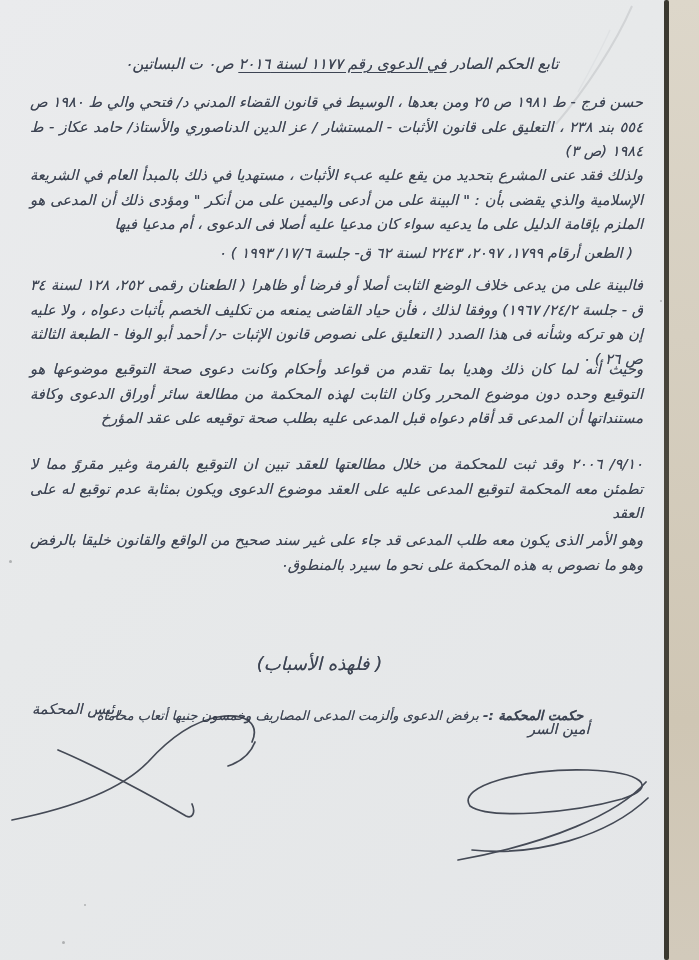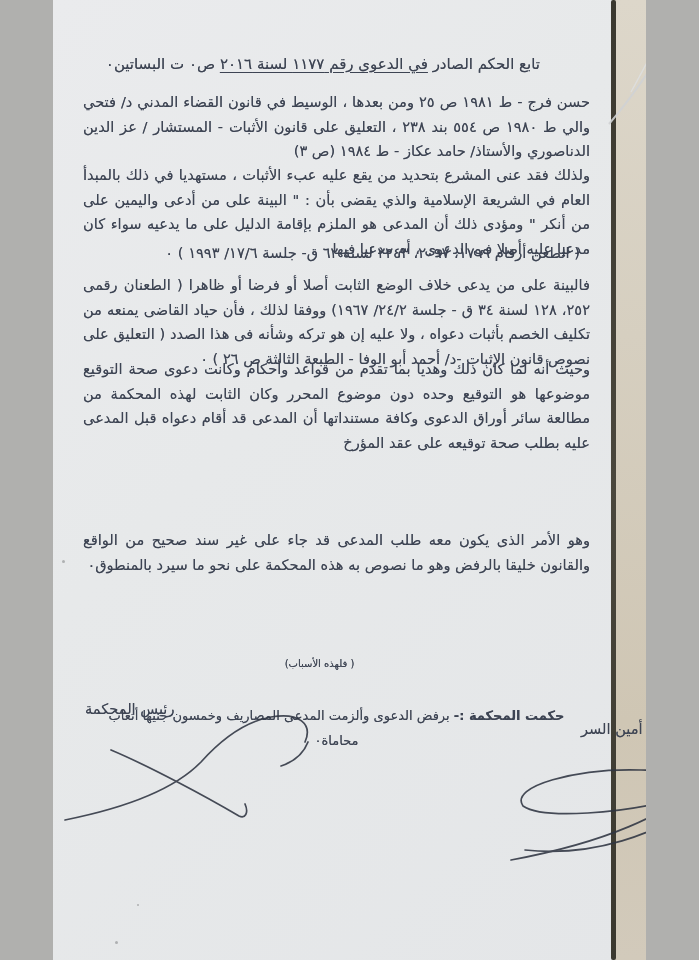--- a/index.html
+++ b/index.html
@@ -1,23 +1,24 @@
 <!DOCTYPE html>
 <html lang="ar"><head>
 <meta charset="utf-8">
 <style>
   html,body{margin:0;padding:0;background:#b0b0ae;}
   .page{
     position:relative;
-    width:593px;height:960px;
+    width:699px;height:960px;
     margin:0 auto;
     background:linear-gradient(135deg,#eaebed 0%,#e7e9ea 40%,#e4e6e8 100%);
     overflow:hidden;
     font-family:"DejaVu Sans",sans-serif;
     color:#3d4453;
+    font-style:italic;
   }
   
   .edge-strip{
     position:absolute;top:0;right:0;width:32px;height:960px;
     background:linear-gradient(180deg,#ddd7ca 0%,#d6cfc0 35%,#cfc6b4 75%,#d2cabb 100%);
   }
   .edge-line{
     position:absolute;top:0;right:30px;width:5px;height:960px;
     background:linear-gradient(180deg,#3a382f,#4a473d 50%,#3a382f);
     border-radius:2px;
@@ -39,21 +40,21 @@
     direction:rtl;text-align:center;
     font-size:15px;line-height:24px;
     text-shadow:0 0 0.6px rgba(61,68,83,.7);
     margin:0;white-space:nowrap;
   }
   .u{text-decoration:underline;text-underline-offset:3px;}
   .single{text-align-last:right;}
   .centered{
     position:absolute;left:120px;right:180px;
     direction:rtl;text-align:center;
-    font-size:10px;line-height:24px;
+    font-size:18px;line-height:24px;
     text-shadow:0 0 0.6px rgba(61,68,83,.7);
     margin:0;
   }
   .verdict{
     position:absolute;left:30px;right:56px;
     direction:rtl;text-align:center;
     font-size:13px;line-height:24.5px;
     text-shadow:0 0 0.6px rgba(61,68,83,.65);
     margin:16px;
   }
@@ -82,20 +83,21 @@
   <div class="speck" style="left:9px;top:560px;width:3px;height:3px;"></div>
   <div class="speck" style="left:660px;top:300px;width:2px;height:2px;"></div>
 
   <p class="header-line"><span>تابع الحكم الصادر </span><span class="u">في الدعوى رقم ١١٧٧ لسنة ٢٠١٦</span><span> ص٠ ت البساتين٠</span></p>
 
   <p class="txt" style="top:90px;">حسن فرج - ط ١٩٨١ ص ٢٥ ومن بعدها ، الوسيط في قانون القضاء المدني د/ فتحي والي ط ١٩٨٠ ص ٥٥٤ بند ٢٣٨ ، التعليق على قانون الأثبات - المستشار / عز الدين الدناصوري والأستاذ/ حامد عكاز - ط ١٩٨٤ (ص ٣)</p>
   <p class="txt" style="top:163px;">ولذلك فقد عنى المشرع بتحديد من يقع عليه عبء الأثبات ، مستهديا في ذلك بالمبدأ العام في الشريعة الإسلامية والذي يقضى بأن : " البينة على من أدعى واليمين على من أنكر " ومؤدى ذلك أن المدعى هو الملزم بإقامة الدليل على ما يدعيه سواء كان مدعيا عليه أصلا فى الدعوى ، أم مدعيا فيها</p>
   <p class="txt single" style="top:241px;padding-right:10px;">( الطعن أرقام ١٧٩٩، ٢٠٩٧، ٢٢٤٣ لسنة ٦٢ ق- جلسة ١٧/٦/ ١٩٩٣ ) ٠</p>
   <p class="txt" style="top:273px;">فالبينة على من يدعى خلاف الوضع الثابت أصلا أو فرضا أو ظاهرا ( الطعنان رقمى ٢٥٢، ١٢٨ لسنة ٣٤ ق - جلسة ٢٤/٢/ ١٩٦٧) ووفقا لذلك ، فأن حياد القاضى يمنعه من تكليف الخصم بأثبات دعواه ، ولا عليه إن هو تركه وشأنه فى هذا الصدد ( التعليق على نصوص قانون الإثبات -د/ أحمد أبو الوفا - الطبعة الثالثة ص ٢٦ ) ٠</p>
   <p class="txt" style="top:357px;">وحيث أنه لما كان ذلك وهديا بما تقدم من قواعد وأحكام وكانت دعوى صحة التوقيع موضوعها هو التوقيع وحده دون موضوع المحرر وكان الثابت لهذه المحكمة من مطالعة سائر أوراق الدعوى وكافة مستنداتها أن المدعى قد أقام دعواه قبل المدعى عليه بطلب صحة توقيعه على عقد المؤرخ</p>
+  <p class="txt" style="top:452px;">٩/١٠/ ٢٠٠٦  وقد ثبت للمحكمة من خلال مطالعتها للعقد تبين ان التوقيع بالفرمة وغير مقروً مما لا تطمئن معه المحكمة لتوقيع المدعى عليه على العقد موضوع الدعوى ويكون بمثابة عدم توقيع له على العقد</p>
   <p class="txt" style="top:528px;">وهو الأمر الذى يكون معه طلب المدعى قد جاء على غير سند صحيح من الواقع والقانون خليقا بالرفض وهو ما نصوص به هذه المحكمة على نحو ما سيرد بالمنطوق٠</p>
 
   <p class="centered" style="top:652px;">( فلهذه الأسباب)</p>
 
   <p class="verdict" style="top:688px;"><b>حكمت المحكمة :-</b><span>  برفض الدعوى وألزمت المدعى المصاريف وخمسون جنيها أتعاب محاماة٠</span></p>
 
   <span class="sig-label" style="top:718px;left:528px;">أمين السر</span>
   <span class="sig-label" style="top:698px;left:32px;">رئيس المحكمة</span>
 
   <svg class="sig-svg" width="699" height="960" viewBox="0 0 699 960">

